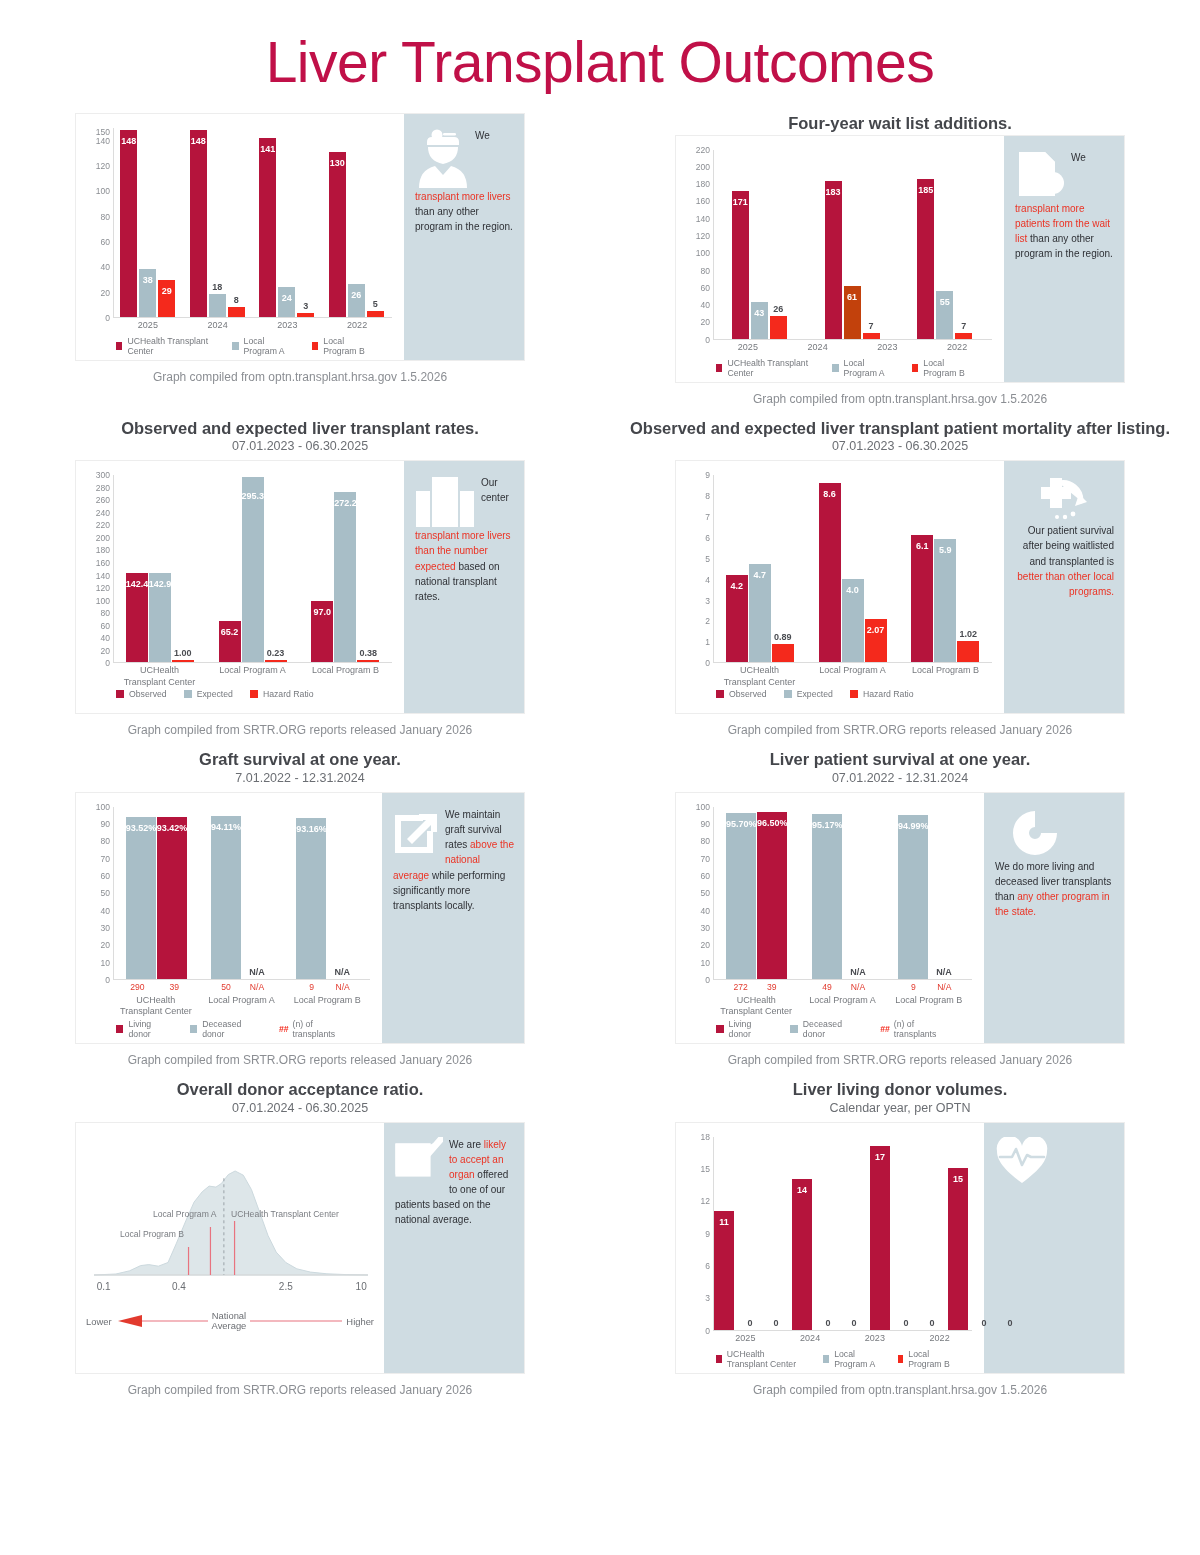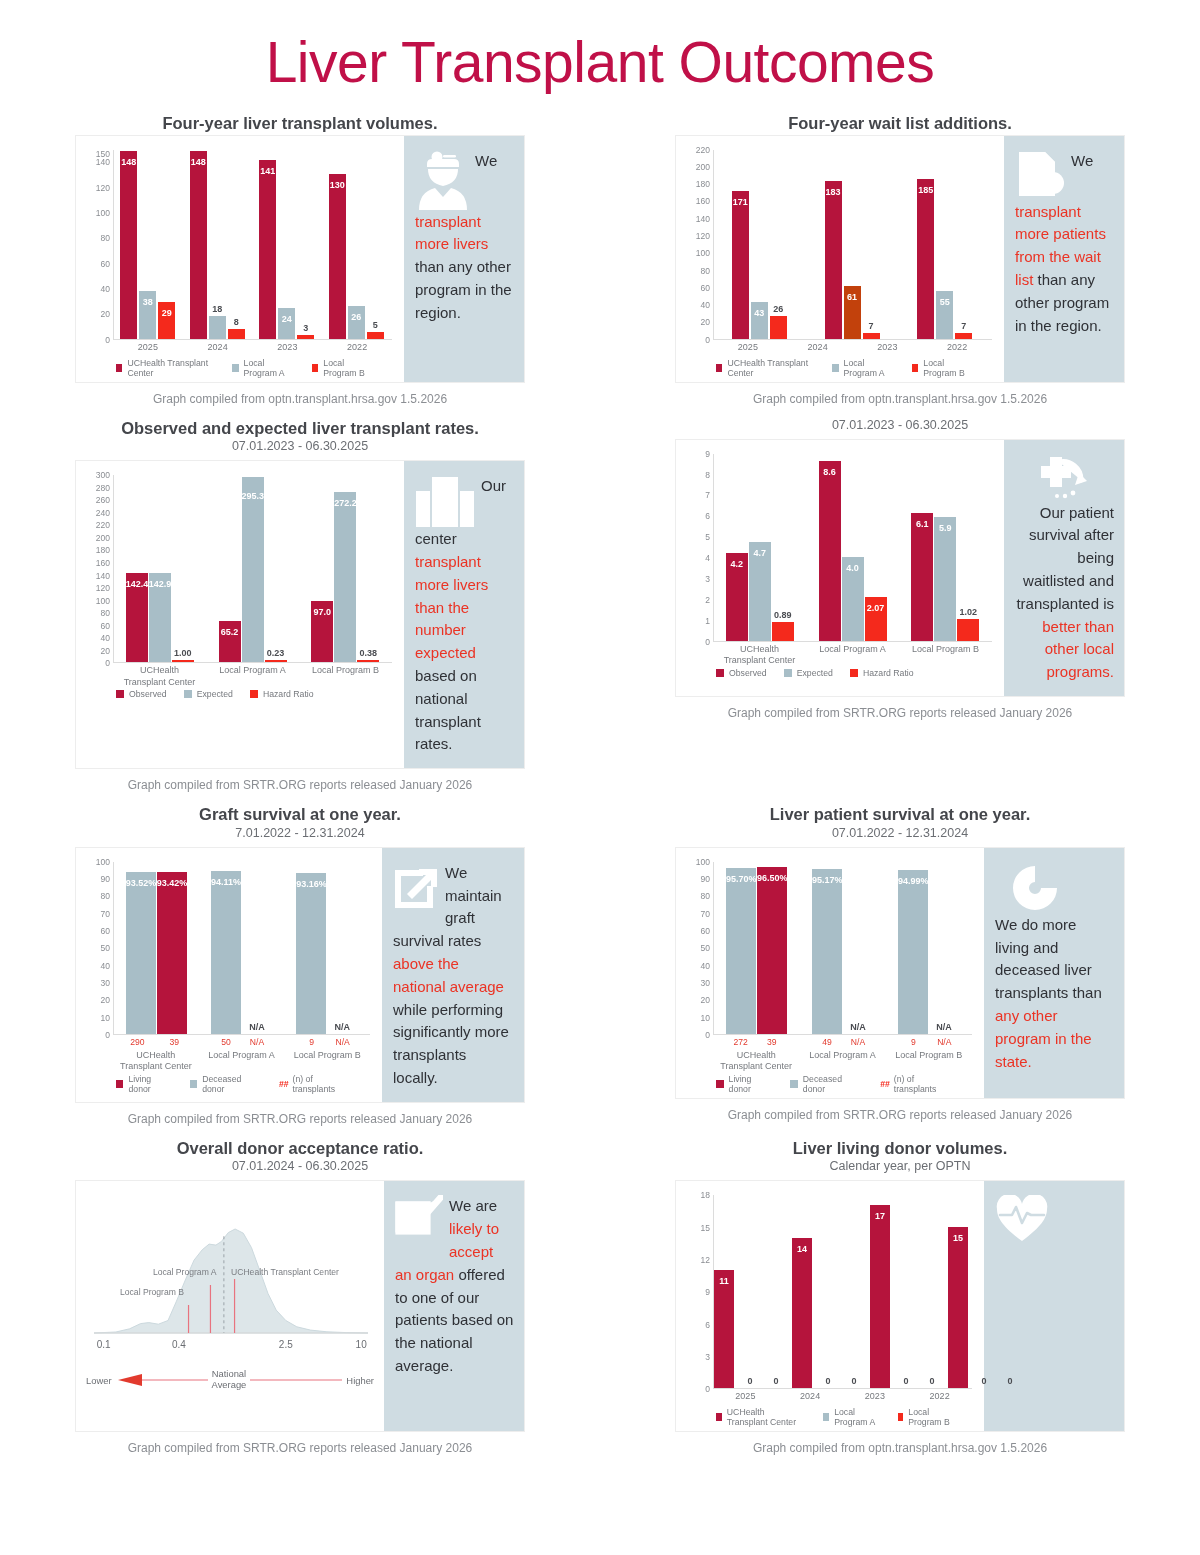--- a/index.html
+++ b/index.html
@@ -37,21 +37,21 @@
     background:#ffffff;
     border:1px solid #ededed;
     margin:0 auto;
     width:450px;
   }
   .plot { flex:1 1 auto; position:relative; padding:10px 8px 6px 6px; }
   .side {
     width:120px; flex:0 0 120px;
     background:#cfdce2;
     padding:14px 10px 12px 11px;
-    font-size:15px; line-height:1.52; color:#2f3136;
+    font-size:10px; line-height:1.52; color:#2f3136;
   }
   .side .icon-float { float:left; margin:0 6px 1px 0; }
   .side .txt { }
   .side .hl { color:#EB3324; }
   .side.rt { text-align:right; }
   .caption {
     text-align:center; font-size:12px; color:#8b8e93;
     margin-top:9px;
   }
 
@@ -91,23 +91,20 @@
   svg.ico path, svg.ico circle, svg.ico rect, svg.ico polygon { fill:#ffffff; }
 </style>
 </head>
 <body>
 
 <h1 class="page-title">Liver Transplant Outcomes</h1>
 
 <div class="grid">
 
   <div class="cell">
-    <div class="card-head">
-      <div class="card-title">Four-year liver transplant volumes.</div>
-    </div>
     <div class="panel">
       <div class="plot" style="height:246px">
         <div class="chart" id="ch0" style="height:100%">
             <div class="yaxis" style="top: 4px; height: 190px; bottom: auto;">
               <div class="ytick" style="top: 190px;">0</div>
               <div class="ytick" style="top: 164.667px;">20</div>
               <div class="ytick" style="top: 139.333px;">40</div>
               <div class="ytick" style="top: 114px;">60</div>
               <div class="ytick" style="top: 88.6667px;">80</div>
               <div class="ytick" style="top: 63.3333px;">100</div>
@@ -415,20 +412,21 @@
         <span class="txt">
           <span>Our center </span><span class="hl">transplant more livers than the number expected </span><span>based on national transplant rates.</span>
         </span>
       </div>
     </div>
     <div class="caption">Graph compiled from SRTR.ORG reports released January 2026</div>
   </div>
 
   <div class="cell">
     <div class="card-head">
+      <div class="card-title">Observed and expected liver transplant patient mortality after listing.</div>
       <div class="card-sub">07.01.2023 - 06.30.2025</div>
     </div>
     <div class="panel">
       <div class="plot" style="height:252px">
         <div class="chart" id="ch3" style="height:100%">
             <div class="yaxis" style="top: 4px; height: 188px; bottom: auto;">
               <div class="ytick" style="top: 188px;">0</div>
               <div class="ytick" style="top: 167.111px;">1</div>
               <div class="ytick" style="top: 146.222px;">2</div>
               <div class="ytick" style="top: 125.333px;">3</div>

